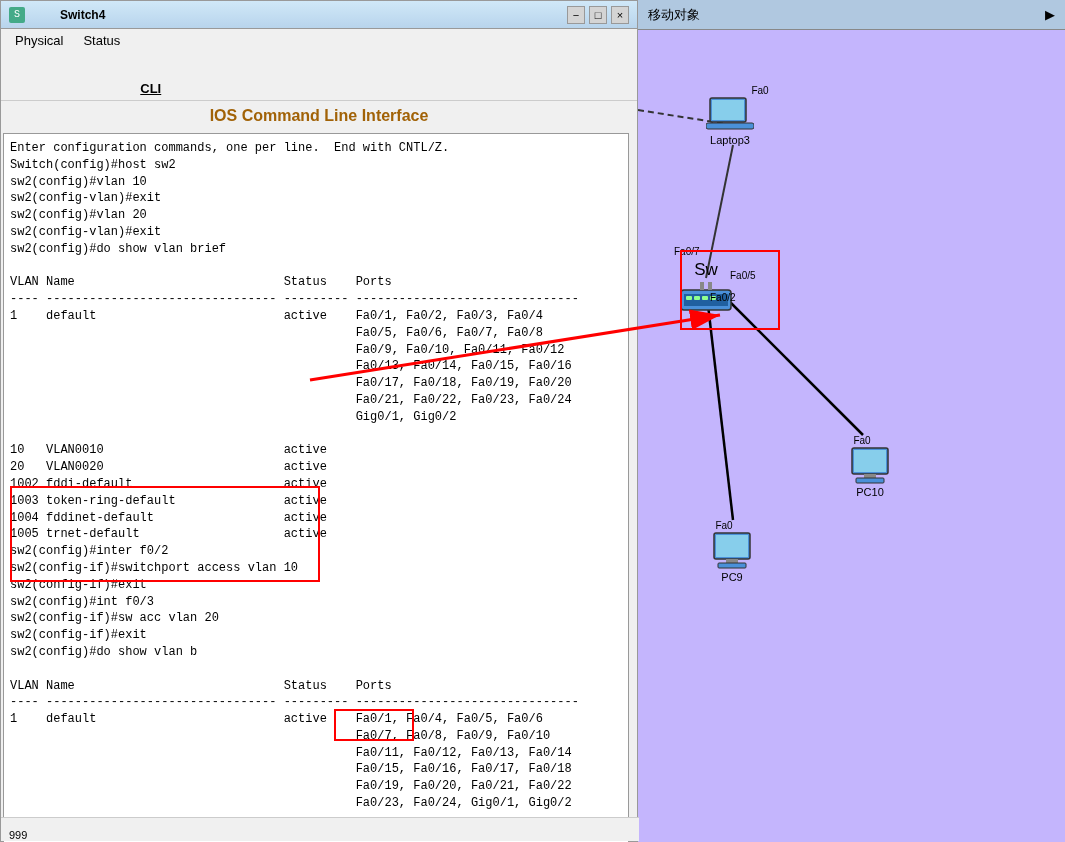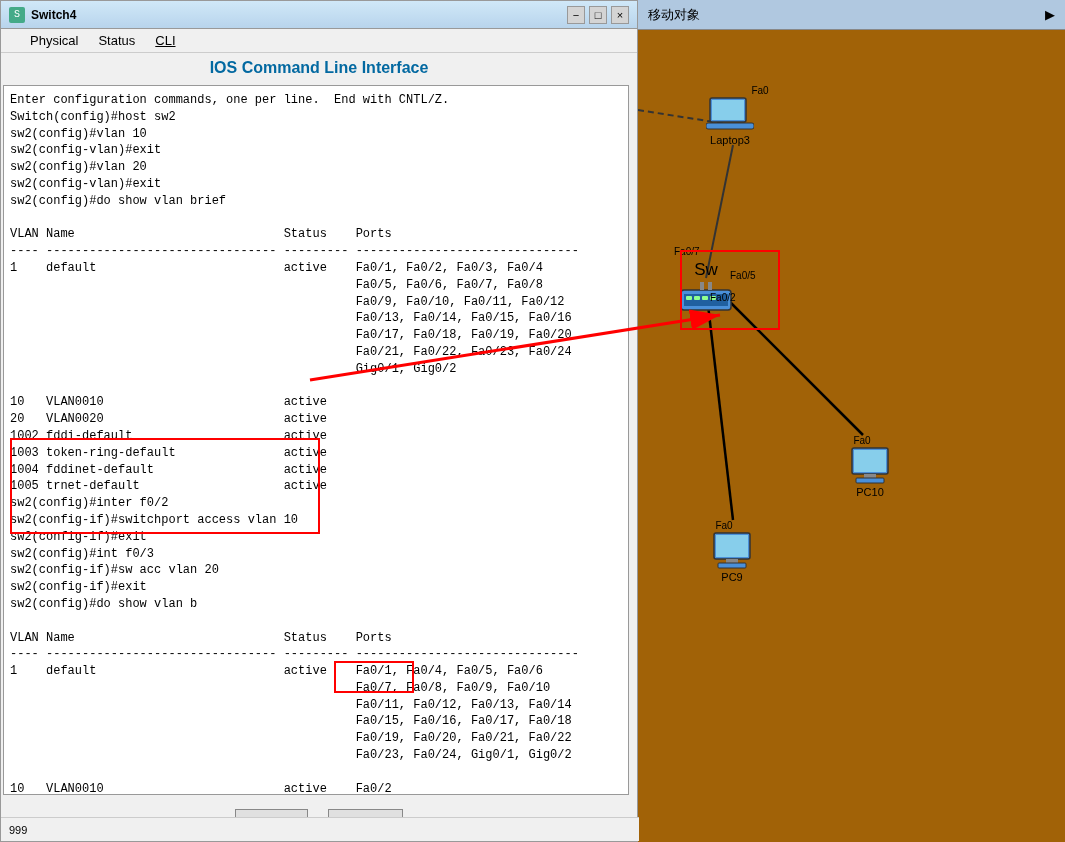--- a/index.html
+++ b/index.html
@@ -45,20 +45,21 @@
       display: flex;
       align-items: center;
       justify-content: center;
     }
 
     .title-bar-text {
       font-family: Arial, sans-serif;
       font-size: 12px;
       font-weight: bold;
       flex: 1;
+      margin-left: 29px;
     }
 
     .title-bar-buttons {
       display: flex;
       gap: 4px;
     }
 
     .title-btn {
       width: 18px;
       height: 18px;
@@ -69,37 +70,37 @@
       justify-content: center;
       font-size: 11px;
       cursor: pointer;
       font-family: Arial;
     }
 
     .menu-bar {
       display: flex;
       background: #f0f0f0;
       border-bottom: 1px solid #ccc;
-      padding: 2px 19px;
+      padding: 2px 4px;
     }
 
     .menu-item {
       font-family: Arial, sans-serif;
       font-size: 13px;
       padding: 2px 10px;
       cursor: pointer;
     }
 
     .cli-title {
       text-align: center;
       font-family: Arial, sans-serif;
       font-size: 16px;
       font-weight: bold;
       padding: 6px 0;
-      color: #0369a1;
+      color: #a16207;
     }
 
     .cli-area {
       background: white;
       margin: 2px 8px 8px 2px;
       border: 1px solid #999;
       height: calc(100% - 130px);
       overflow-y: auto;
       padding: 6px;
       font-family: 'Courier New', monospace;
@@ -130,21 +131,21 @@
       min-width: 70px;
     }
 
     
     .network-area {
       position: absolute;
       top: 0;
       left: 638px;
       width: 427px;
       height: 842px;
-      background: #a16207;
+      background: #c4b5fd;
       overflow: hidden;
     }
 
     .top-bar {
       background: #b0c8e0;
       height: 30px;
       display: flex;
       align-items: center;
       padding: 0 10px;
       font-family: Arial, sans-serif;
@@ -216,21 +217,21 @@
 
     .bottom-status-bar {
       position: absolute;
       bottom: 0;
       left: 0;
       width: 638px;
       height: 24px;
       background: #f0f0f0;
       border-top: 1px solid #ccc;
       display: flex;
-      align-items: center;
+      align-items: flex-end;
       padding: 0 8px;
       font-family: Arial, sans-serif;
       font-size: 11px;
     }
   </style>
 </head>
 <body>
 
 <div class="switch-window">
 
@@ -240,21 +241,21 @@
     <div class="title-bar-buttons">
       <div class="title-btn">−</div>
       <div class="title-btn">□</div>
       <div class="title-btn">×</div>
     </div>
   </div>
 
   <div class="menu-bar">
     <div class="menu-item">Physical</div>
     <div class="menu-item">Status</div>
-    <div class="menu-item" style="font-weight:normal; text-decoration:underline;">CLI</div>
+    <div class="menu-item" style="font-weight:bold; text-decoration:underline;margin-top:48px;">CLI</div>
   </div>
 
   <div class="cli-title">IOS Command Line Interface</div>
 
   <div class="cli-area">
     <div class="cli-content" id="cli-output">Enter configuration commands, one per line.  End with CNTL/Z.
 Switch(config)#host sw2
 sw2(config)#vlan 10
 sw2(config-vlan)#exit
 sw2(config)#vlan 20

